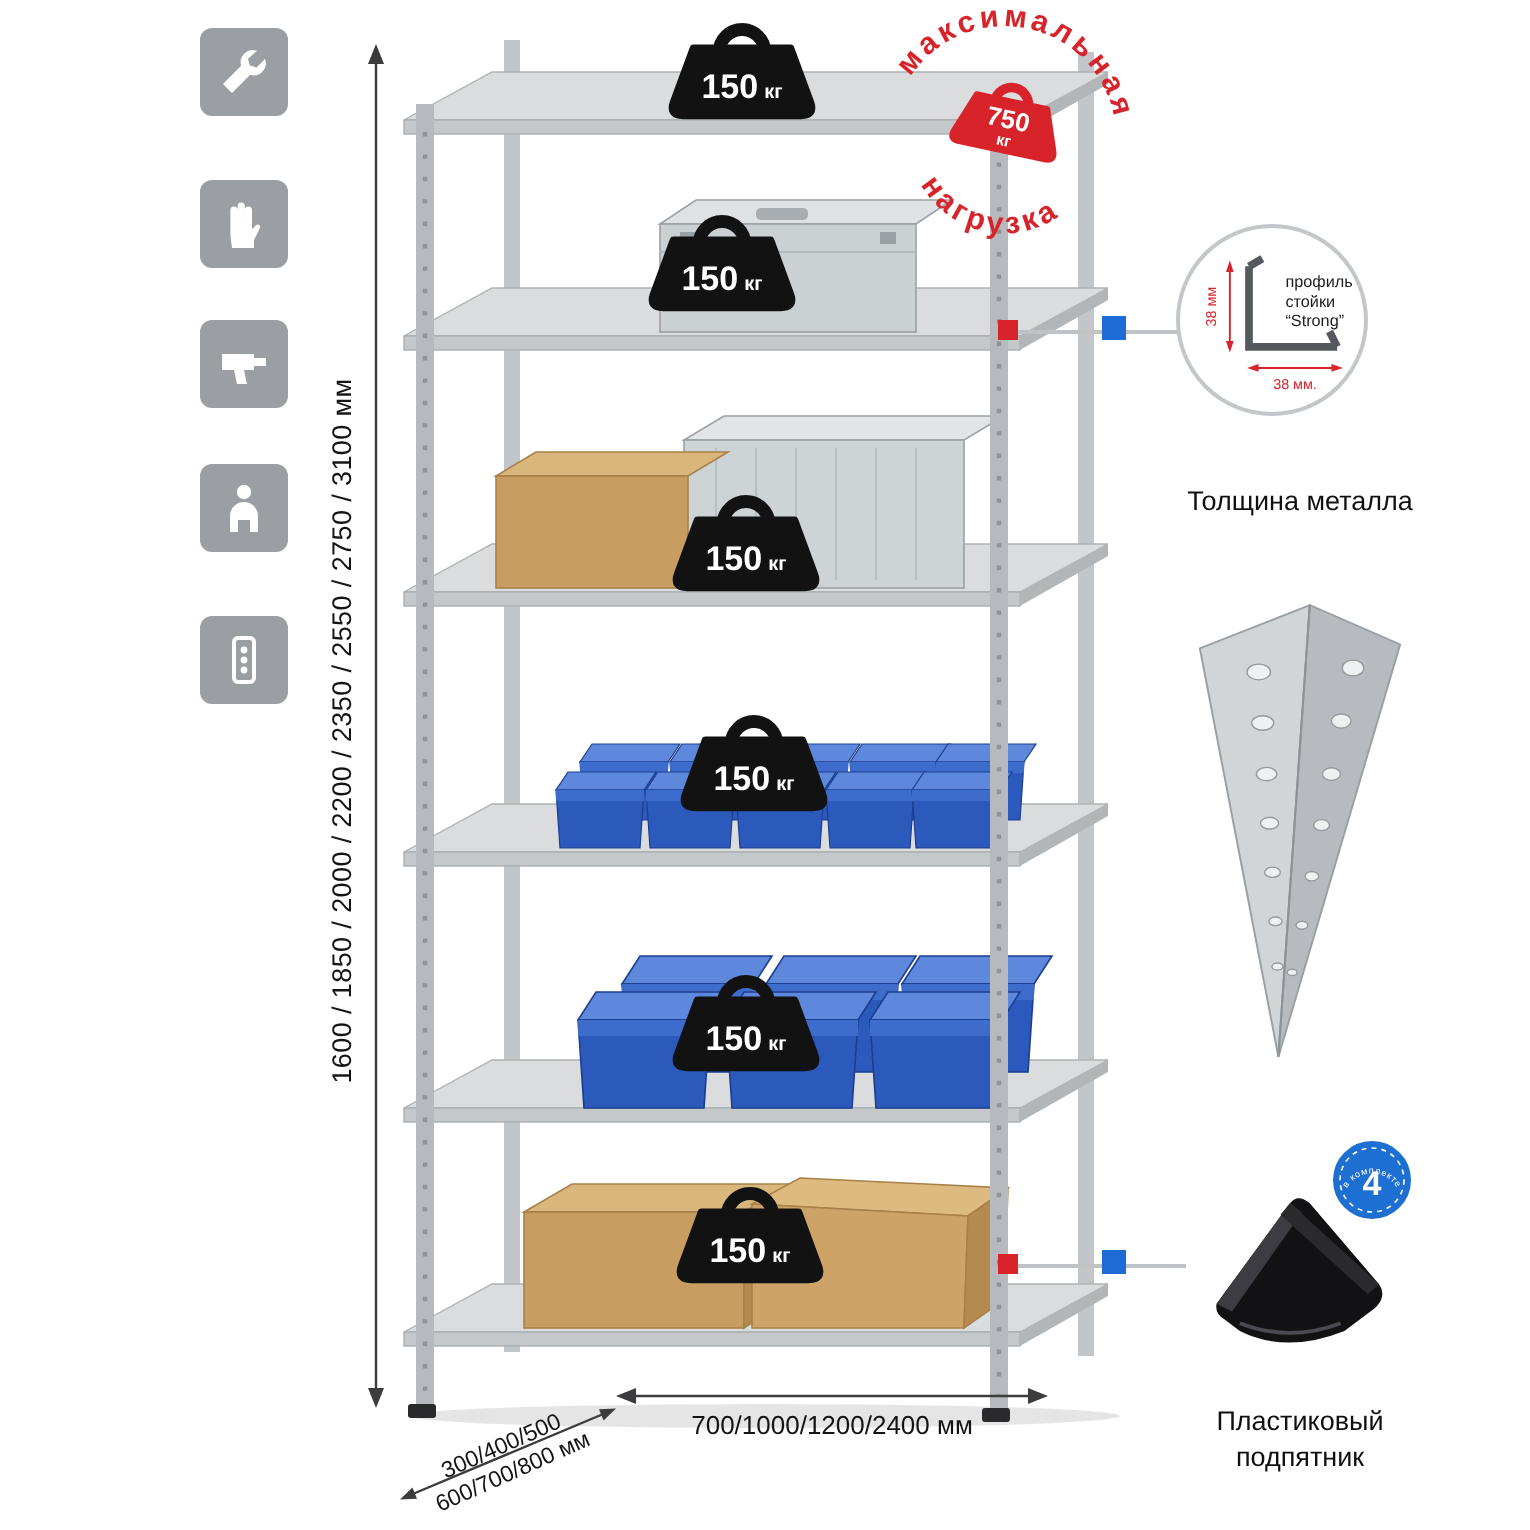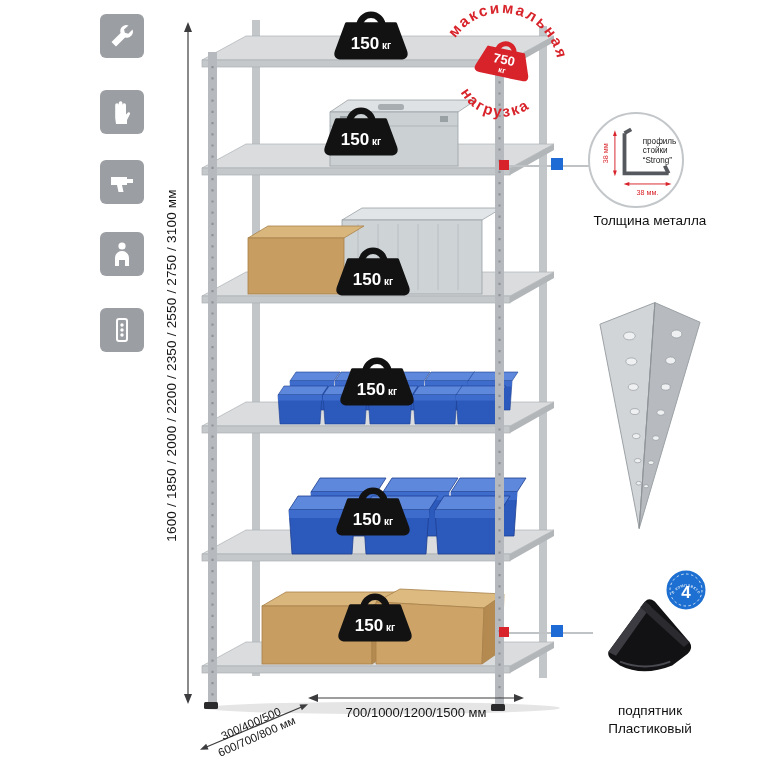--- a/index.html
+++ b/index.html
@@ -277,21 +277,21 @@
       <line x1="39" y1="73" x2="81" y2="73" stroke="#d8232a" stroke-width="1"></line>
       <polygon points="35,73 41,71 41,75" fill="#d8232a"></polygon>
       <polygon points="85,73 79,71 79,75" fill="#d8232a"></polygon>
       <text transform="rotate(-90 19 41)" x="19" y="41" font-size="7.5" fill="#d8232a" text-anchor="middle">38 мм</text>
       <text x="60" y="84" font-size="7.5" fill="#d8232a" text-anchor="middle">38 мм.</text>
       <text x="55" y="31" font-size="8.5" fill="#1c1c1c">профиль</text>
       <text x="55" y="41" font-size="8.5" fill="#1c1c1c">стойки</text>
       <text x="55" y="51" font-size="8.5" fill="#1c1c1c">“Strong”</text>
     </svg>
   </div>
-  <div class="caption" style="left:578px;top:212px;width:144px">
+  <div class="caption" style="left:578px;top:242px;width:144px">
     <span>Толщина металла</span>
   </div>
 
   <svg class="abs" style="left:596px;top:300px" width="108" height="232" viewBox="0 0 110 235">
     <polygon points="4,24 60,2 44,232" fill="#d2d5d8" stroke="#9aa0a4" stroke-width="1"></polygon>
     <polygon points="60,2 106,22 44,232" fill="#b7bbbf" stroke="#9aa0a4" stroke-width="1"></polygon>
     <line x1="60" y1="2" x2="44" y2="232" stroke="#8d9297" stroke-width="1"></line>
     <g fill="#eef0f1" stroke="#959a9e" stroke-width="0.7">
       <ellipse cx="34" cy="36" rx="6" ry="4"></ellipse>
         <ellipse cx="36" cy="62" rx="5.6" ry="3.7"></ellipse>
@@ -326,34 +326,34 @@
       <defs>
           <path id="badgeArc" d="M8.5 28 A14.5 14.5 0 0 1 35.5 28"></path>
         </defs>
       <circle cx="22" cy="22" r="20.5" fill="#1d6fd1" stroke="#ffffff" stroke-width="2"></circle>
       <circle cx="22" cy="22" r="16" fill="none" stroke="#ffffff" stroke-width="0.8" stroke-dasharray="2.5 2.5"></circle>
       <text x="22" y="29.5" font-size="17" font-weight="bold" fill="#ffffff" text-anchor="middle">4</text>
       <text font-size="4.6" fill="#ffffff" letter-spacing="0.4" text-anchor="middle"><textPath href="#badgeArc" startOffset="50%">в комплекте</textPath></text>
     </svg>
   </div>
   <div class="caption" style="left:580px;top:702px;width:140px">
+    <span>Пластиковый</span>
     <span>подпятник</span>
-    <span>Пластиковый</span>
   </div>
 
   <svg class="abs" style="left:196px;top:696px" width="116" height="60" viewBox="0 0 116 60">
     <line x1="8" y1="52" x2="108" y2="10" stroke="#3c3c3e" stroke-width="1.2"></line>
     <polygon points="4,53.7 12.5,53.4 10.2,47.8" fill="#3c3c3e"></polygon>
     <polygon points="112,8.3 105.8,14.2 103.5,8.6" fill="#3c3c3e"></polygon>
   </svg>
   <div class="dim-label depth-label">
     <span>300/400/500</span>
     <span>600/700/800 мм</span>
   </div>
 
   <svg class="abs" style="left:308px;top:692px" width="216" height="12" viewBox="0 0 216 12">
     <line x1="9" y1="6" x2="207" y2="6" stroke="#3c3c3e" stroke-width="1.2"></line>
     <polygon points="0,6 10,2 10,10" fill="#3c3c3e"></polygon>
     <polygon points="216,6 206,2 206,10" fill="#3c3c3e"></polygon>
   </svg>
-  <div class="dim-label width-label">700/1000/1200/1500 мм</div>
+  <div class="dim-label width-label">700/1000/1200/2400 мм</div>
 
 </div>
 
 </body></html>

